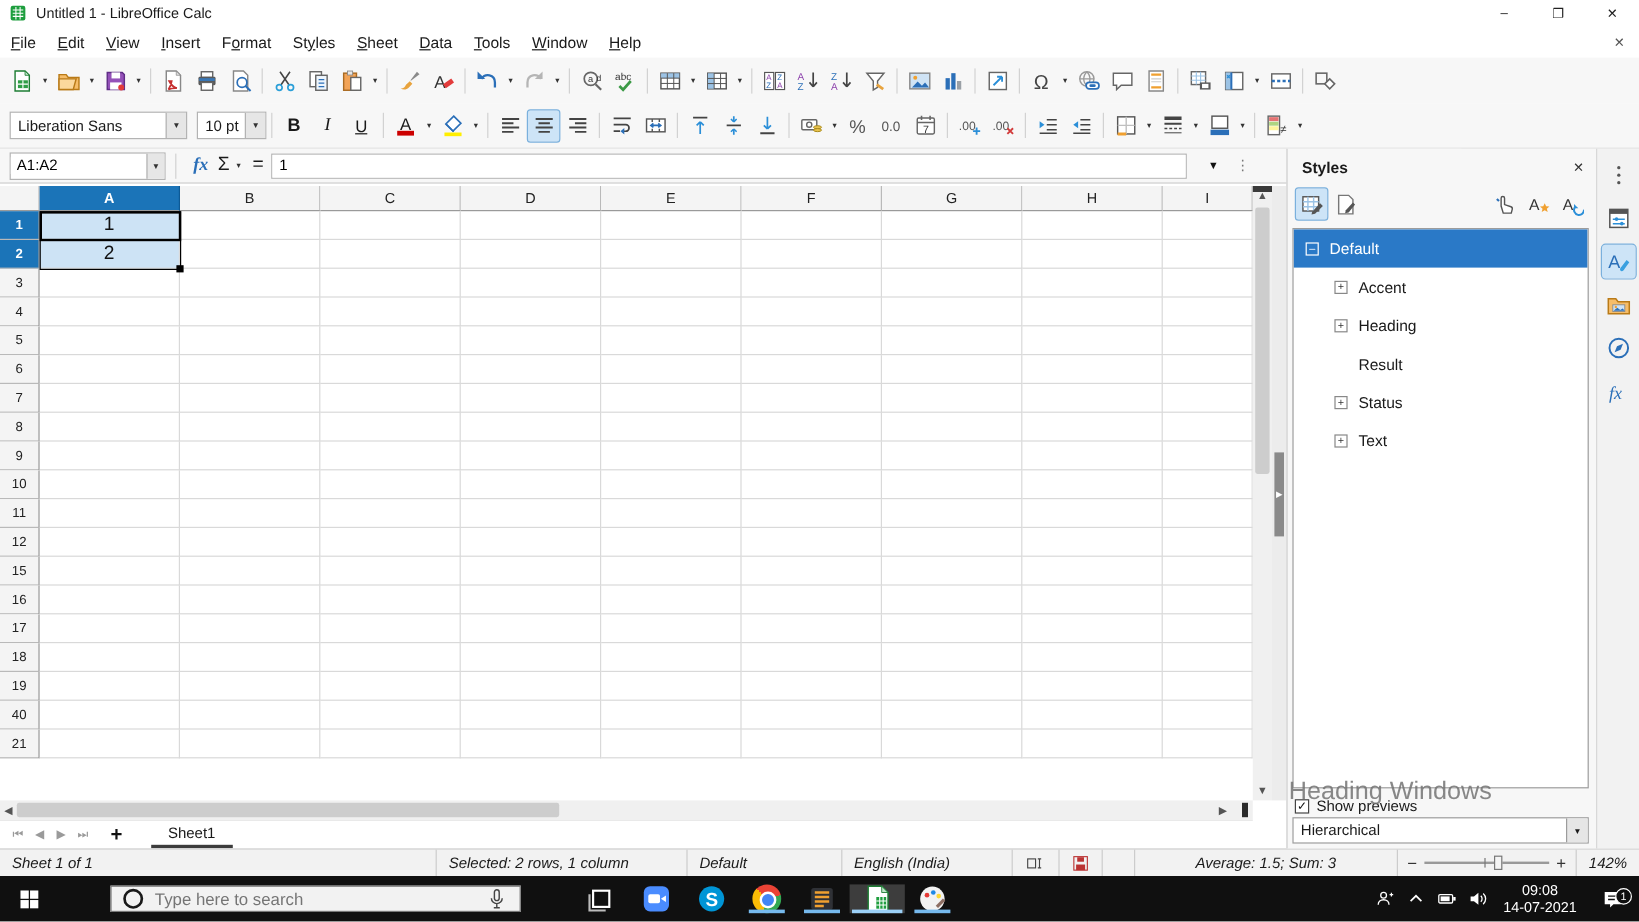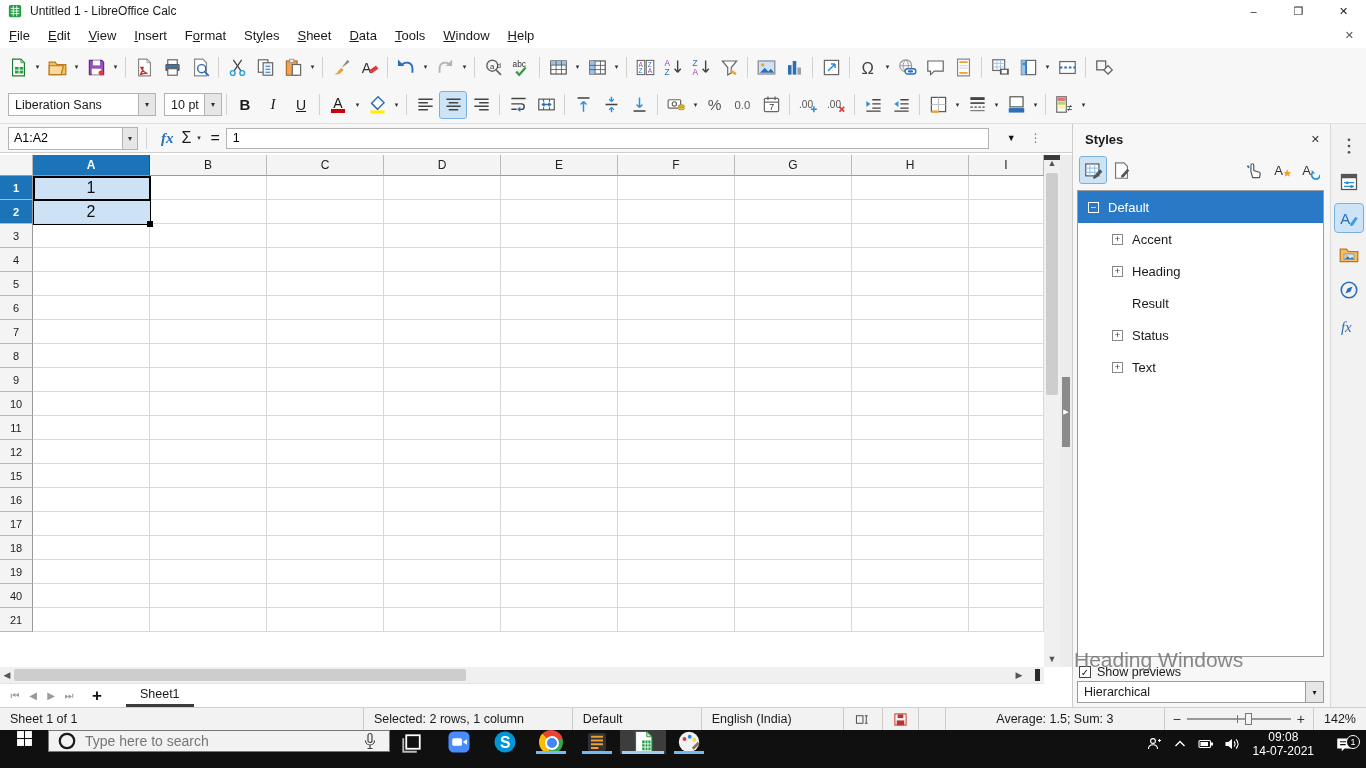--- a/index.html
+++ b/index.html
@@ -77,21 +77,21 @@
   #hthumb { left:14px; top:669px; width:452px; height:12px; background:#cdcdcd; border-radius:2px; }
 
   
   #sheetbar { left:0; top:683px; width:1044px; height:24px; background:#fff; display:flex; align-items:center; font-size:12.5px; border-top:1px solid #e4e4e4; }
   .navbtn { width:18px; text-align:center; color:#9a9a9a; font-size:10px; }
   #addsheet { font-size:17px; font-weight:bold; color:#111; margin:0 14px 0 14px; }
   .sheettab { padding:2px 14px 3px 14px; background:#fff; border-bottom:3px solid #3c3c3c; margin-left:10px; }
 
   
   #statusbar { left:0; top:707px; width:1366px; height:23px; background:#f2f2f2; border-top:1px solid #cfcfcf; display:flex; align-items:center; font-size:12.5px; color:#1a1a1a; }
-  .sseg { height:100%; display:flex; align-items:center; border-right:1px solid #cccccc; padding:0 10px; }
+  .sseg { height:100%; display:flex; align-items:center; border-right:1px solid #cccccc; padding:0 10px;font-style:italic; }
   #statusbar svg { width:15px; height:15px; }
   #zoomslider { display:flex; align-items:center; gap:6px; padding:0 8px; }
   #zoomtrack { position:relative; width:104px; height:2px; background:#999; }
   #zoomtick { position:absolute; left:50px; top:-3px; width:1px; height:8px; background:#777; }
   #zoomthumb { position:absolute; left:58px; top:-5px; width:7px; height:12px; background:#f4f4f4; border:1px solid #777; }
   .zbtn { font-size:14px; color:#333; }
 
   
   #sidebar { left:1072px; top:124px; width:258px; height:583px; background:#f7f7f7; border-left:1px solid #cccccc; font-size:13px; }
   #sb-head { display:flex; align-items:center; height:30px; }
@@ -115,21 +115,21 @@
   .stab { width:28px; height:28px; display:flex; align-items:center; justify-content:center; margin-top:8px; border-radius:3px; }
   .stab svg { width:20px; height:20px; }
   .stab.act { background:#cde4f7; outline:1px solid #7ab0dd; }
 
   
   #watermark { left:1074px; top:648px; width:290px; pointer-events:none; color:rgba(115,115,115,0.85); z-index:50; }
   #wm1 { font-size:21px; }
   #wm2 { font-size:16.5px; margin-top:4px; }
 
   
-  #taskbar { left:0; top:730px; width:1366px; height:38px; background:#101010; display:flex; align-items:flex-start; color:#fff; }
+  #taskbar { left:0; top:730px; width:1366px; height:38px; background:#101010; display:flex; align-items:center; color:#fff;gap:44px; }
   #start { width:48px; display:flex; align-items:center; justify-content:center; }
   #tsearch { width:342px; background:#f2f2f2; display:flex; align-items:center; color:#111; border:1px solid #777; }
   #tsearch input { border:none; outline:none; background:transparent; flex:1; font-size:14px; color:#333; font-family:inherit; }
   .tbicon { width:46px; display:flex; align-items:center; justify-content:center; position:relative; }
   .tbicon svg, .tbicon .cicon { width:24px; height:24px; }
   .tbicon.open::after { content:""; position:absolute; left:8px; right:8px; bottom:0; height:3px; background:#76b9ed; }
   .tbicon.appactive { background:#3d3d3d; }
   .tbicon.appactive::after { left:2px; right:2px; background:#9cd0f7; }
   #tray { margin-left:auto; display:flex; align-items:center; }
   .trayi { width:26px; display:flex; align-items:center; justify-content:center; }

